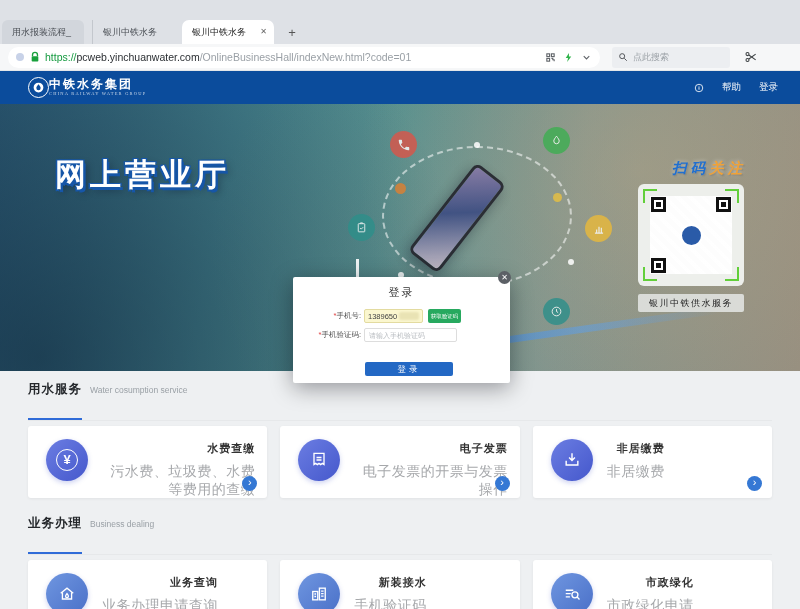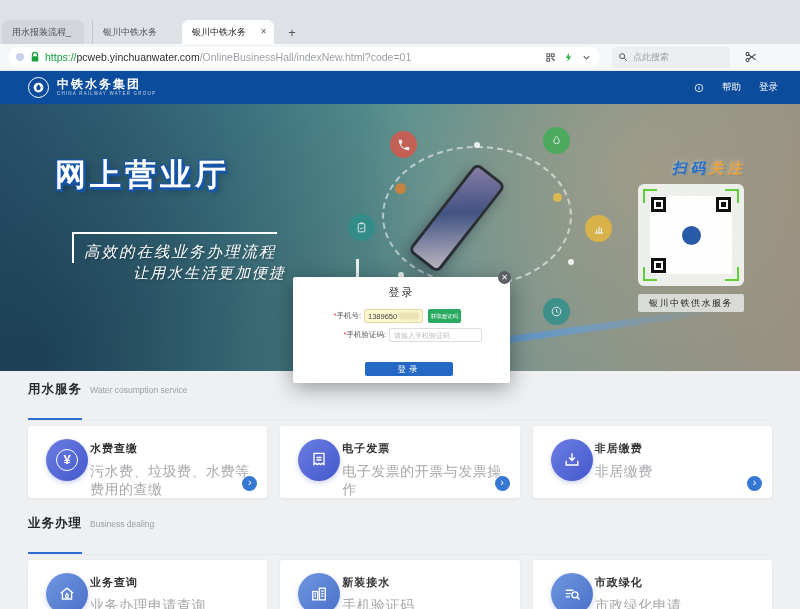--- a/index.html
+++ b/index.html
@@ -25,21 +25,21 @@
   .u-path { color:#9aa0a6; }
   .ubIcons { display:flex; align-items:center; gap:7px; margin-left:6px; }
   .searchbox { height:21px; width:118px; margin-left:12px; background:#eceef1; border-radius:3px; display:flex; align-items:center; padding:0 6px; }
   .searchbox input { border:none; outline:none; background:transparent; font-size:9px; color:#555; width:80px; margin-left:5px; font-family:inherit; }
   .searchbox input::placeholder { color:#9aa0a6; }
   .cutIcon { margin-left:14px; }
 
   
   .siteHeader { height:33px; background:#0b4c9c; display:flex; align-items:center; padding:0 20px; position:relative; }
   .logoCircle { width:21px; height:21px; border-radius:50%; border:1.5px solid #fff; display:flex; align-items:center; justify-content:center; margin-left:8px; }
-  .brandWrap { margin-left:8px; color:#fff; }
+  .brandWrap { color:#fff;font-family:Liberation Serif, serif; }
   .brandCn { font-size:12px; font-weight:bold; letter-spacing:2px; line-height:13px; }
   .brandEn { font-size:4.5px; letter-spacing:1.2px; color:rgba(255,255,255,.75); line-height:6px; }
   .hdrRight { position:absolute; right:22px; top:0; height:33px; display:flex; align-items:center; gap:18px; color:#fff; font-size:9.5px; }
   .hdrItem { display:flex; align-items:center; gap:18px; }
 
   
   .hero { position:relative; height:267px; overflow:hidden;
     background:
       radial-gradient(circle at 80% 25%, rgba(200,170,130,.38), transparent 42%),
       radial-gradient(circle at 5% 95%, rgba(8,28,48,.55), transparent 55%),
@@ -82,32 +82,32 @@
   
   .main { padding-top:1px; }
   .secHead { margin:9px 28px 0 28px; display:flex; align-items:baseline; gap:8px; border-bottom:1px solid #e6e8ea; padding-bottom:0; }
   .secCn { font-size:12.5px; font-weight:bold; color:#25282c; letter-spacing:1px; border-bottom:2px solid #2f6bd8; padding-bottom:20px; }
   .secEn { font-size:8.5px; color:#9aa0a6; }
   .cardRow { display:flex; gap:13px; margin:5px 28px 0 28px; }
   .card { flex:1; height:72px; background:#fff; border-radius:3px; position:relative; box-shadow:0 1px 3px rgba(0,0,0,.06); padding:13px 12px 0 18px; display:flex; }
   .cIcon { width:42px; height:42px; border-radius:50%; display:flex; align-items:center; justify-content:center; flex:0 0 42px; box-shadow:0 2px 5px rgba(60,80,200,.25); }
   .iconBlue1 { background:linear-gradient(135deg,#6b7de2,#4558cc); }
   .iconBlue2 { background:linear-gradient(135deg,#6f96e0,#4a70c8); }
-  .cText { margin-left:2px; padding-top:2px; }
+  .cText { margin-left:14px; padding-top:2px;text-align:right; }
   .cTitle { font-size:11px; font-weight:bold; color:#333; letter-spacing:1px; }
   .cDesc { font-size:14px; color:#a6a8ab; margin-top:7px; letter-spacing:.5px; }
   .cArrow { position:absolute; right:10px; bottom:7px; width:15px; height:15px; border-radius:50%; background:#3578d4; color:#fff; font-size:11px; line-height:13px; text-align:center; }
   .yuanRing { width:22px; height:22px; border:1.6px solid #fff; border-radius:50%; color:#fff; font-size:13px; line-height:19px; text-align:center; font-weight:bold; }
 
   
   .modal { position:absolute; left:293px; top:277px; width:217px; height:106px; background:#fff; border-radius:2px; box-shadow:0 5px 22px rgba(0,0,10,.38); z-index:20; }
   .mClose { position:absolute; right:-1px; top:-6px; width:13px; height:13px; border-radius:50%; background:#5c6066; color:#fff; font-size:8px; line-height:13px; text-align:center; }
   .mTitle { text-align:center; font-size:11px; color:#333; letter-spacing:2px; padding-top:8px; }
   .mRow { display:flex; align-items:center; margin-top:9px; }
-  .mRow.second { margin-top:5px;margin-left:25px; }
+  .mRow.second { margin-top:5px; }
   .mLabel { width:68px; text-align:right; font-size:7.5px; color:#555; }
   .req { color:#e04040; }
   .mPhone { width:59px; height:14px; margin-left:3px; background:#fbf7cf; border:1px solid #e3dba0; border-radius:2px; display:flex; align-items:center; padding:0 3px; font-size:7.5px; color:#444; }
   .redact { display:inline-block; width:20px; height:8px; margin-left:2px; background:#e9e3b4; border-radius:2px; filter:blur(1px); }
   .mGetCode { width:33px; height:14px; margin-left:5px; background:#27a95f; border:none; border-radius:2px; color:#fff; font-size:5.5px; letter-spacing:0; line-height:14px; text-align:center; }
   .mCode { width:93px; height:14px; margin-left:3px; border:1px solid #ddd; border-radius:2px; font-size:7px; color:#444; padding:0 4px; outline:none; font-family:inherit; }
   .mCode::placeholder { color:#b8bcc0; }
   .mSubmit { display:block; width:88px; height:14px; margin:20px 0 0 72px; background:#2368c4; border:none; border-radius:2px; color:#fff; font-size:8.5px; letter-spacing:3px; line-height:14px; text-align:center; }
 
   svg { display:block; }
@@ -232,22 +232,20 @@
         <path d="M12 7.5V12l3 2" fill="none" stroke="#fff" stroke-width="1.8"></path>
       </svg>
   </div>
   <span class="odot" style="left:395px; top:79px; width:11px; height:11px; background:#e08030; opacity:.8;"></span>
   <span class="odot" style="left:553px; top:89px; width:9px; height:9px; background:#e8c040; opacity:.8;"></span>
   <span class="odot" style="left:474px; top:38px; width:6px; height:6px; background:rgba(255,255,255,.85);"></span>
   <span class="odot" style="left:568px; top:155px; width:6px; height:6px; background:rgba(255,255,255,.85);"></span>
   <span class="odot" style="left:398px; top:168px; width:6px; height:6px; background:rgba(255,255,255,.85);"></span>
 
   <div class="heroTitle">网上营业厅</div>
-  <div class="heroSub1">高效的在线业务办理流程</div>
-  <div class="heroSub2">让用水生活更加便捷</div>
   <div class="heroBar"></div>
 
   <div class="scanTitle">
     <span class="scanBlue">扫码</span><span class="scanOrange">关注</span>
   </div>
   <div class="qrBox">
     <span class="cb cb-tl"></span>
     <span class="cb cb-tr"></span>
     <span class="cb cb-bl"></span>
     <span class="cb cb-br"></span>

